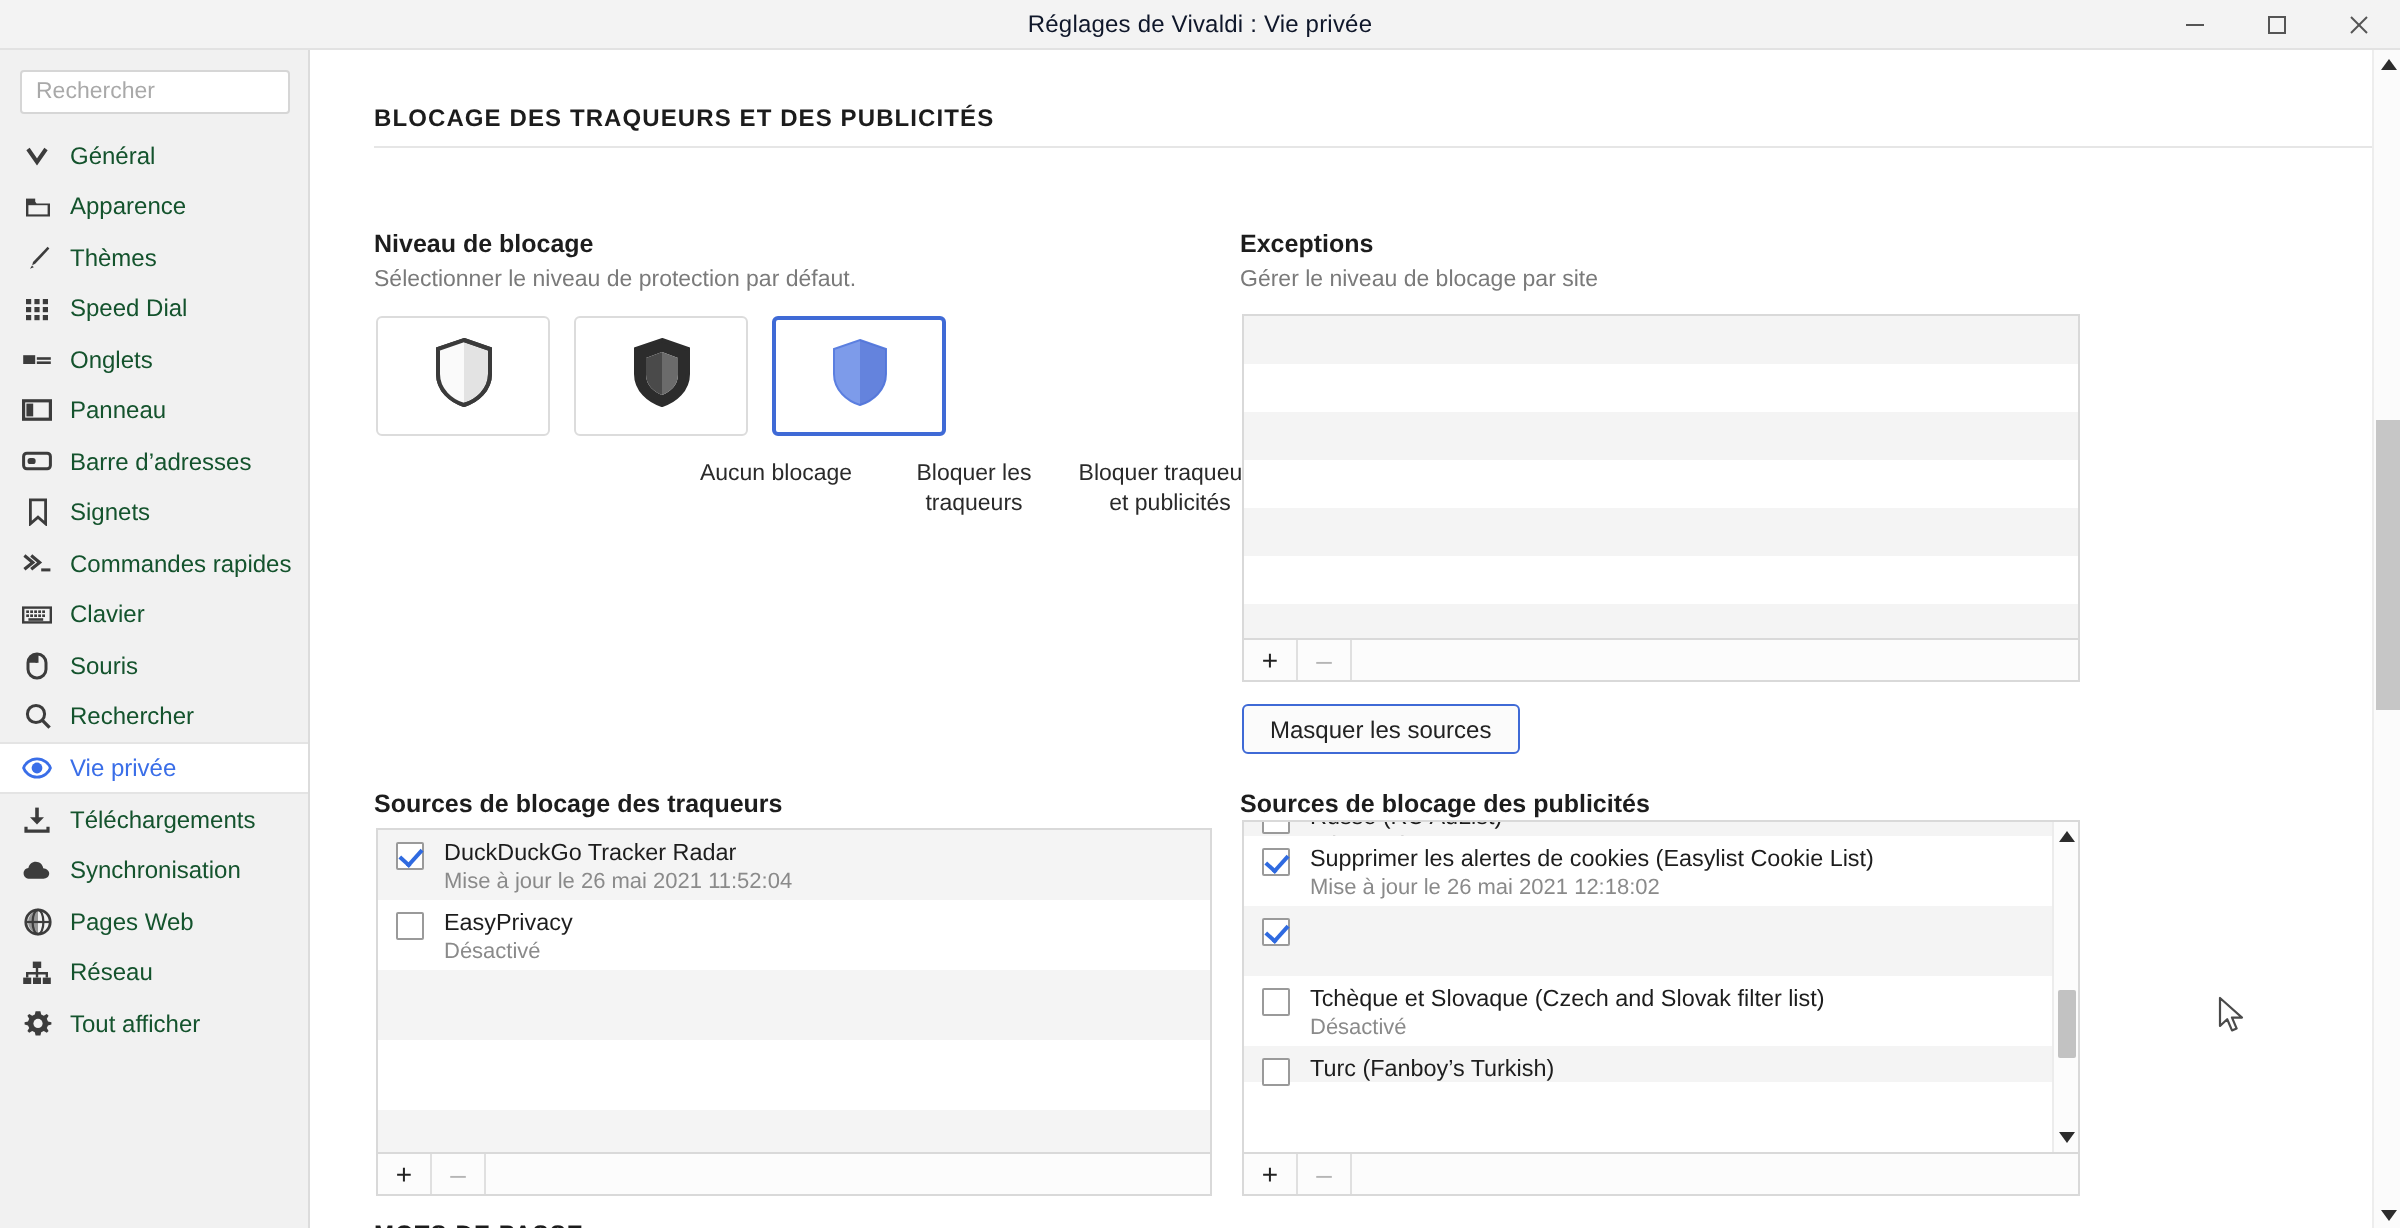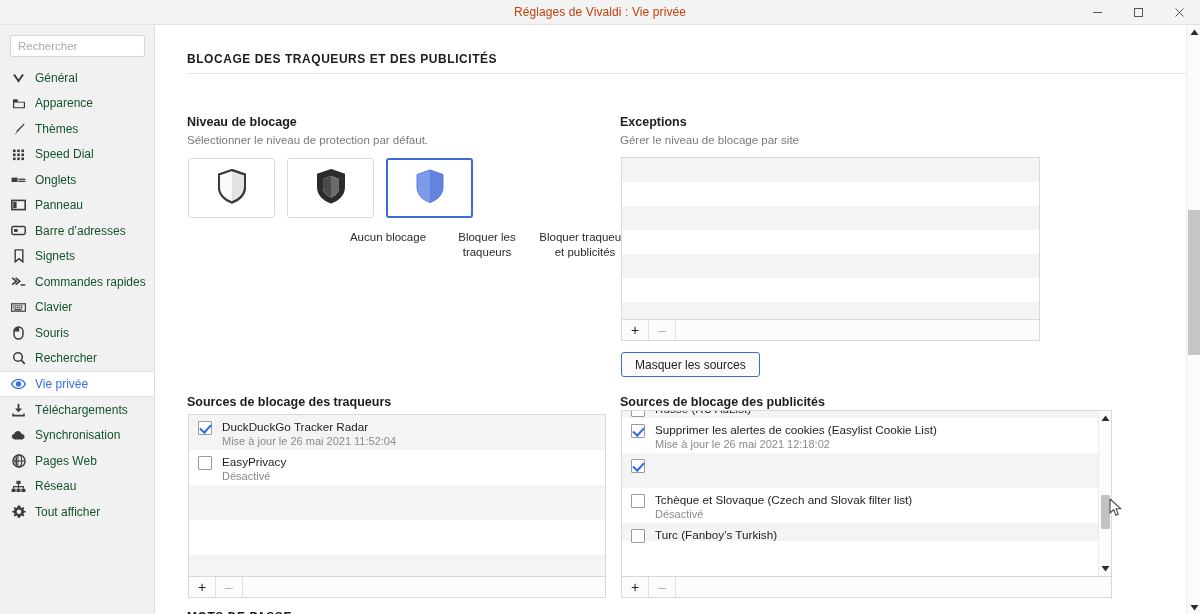--- a/index.html
+++ b/index.html
@@ -13,21 +13,21 @@
   }
 
   
   #titlebar {
     position: absolute; top: 0; left: 0; width: 1200px; height: 25px;
     background: #f3f3f3;
     border-bottom: 1px solid #e2e2e2;
     display: flex; align-items: center; justify-content: center;
   }
   #titlebar .title {
-    font-size: 12px; color: #c2410c; letter-spacing: .1px;
+    font-size: 12px; color: #0f172a; letter-spacing: .1px;
   }
   #winbtns {
     position: absolute; top: 0; right: 0; height: 25px; display: flex;
   }
   #winbtns .wb {
     width: 41px; height: 25px; display: flex; align-items: center; justify-content: center;
     color: #555; font-size: 11px; line-height: 1;
   }
   .wb svg { display:block; }
 
@@ -513,21 +513,21 @@
       </div>
     <div class="lfoot">
       <div class="fbtn">+</div>
       <div class="fbtn dim">–</div>
       <div class="ffill"></div>
     </div>
   </div>
 
   <div class="sub-head" style="left:464px; top:370px;">Sources de blocage des publicités</div>
 
-  <div class="listbox" style="left:465px; top:385px; width:491px; height:188px;">
+  <div class="listbox" style="left:465px; top:385px; width:419px; height:188px;">
     <div class="lrows" id="ad-rows" style="right:13px;">
         <div class="lrow tall alt" style="height: 21px; margin-top: -14px;">
           <div class="itemrow">
             <div class="cbx"></div>
             <div class="txt">
               <span class="t1">Russe (RU AdList)</span>
               <span class="t2">Désactivé</span>
             </div>
           </div>
         </div>

